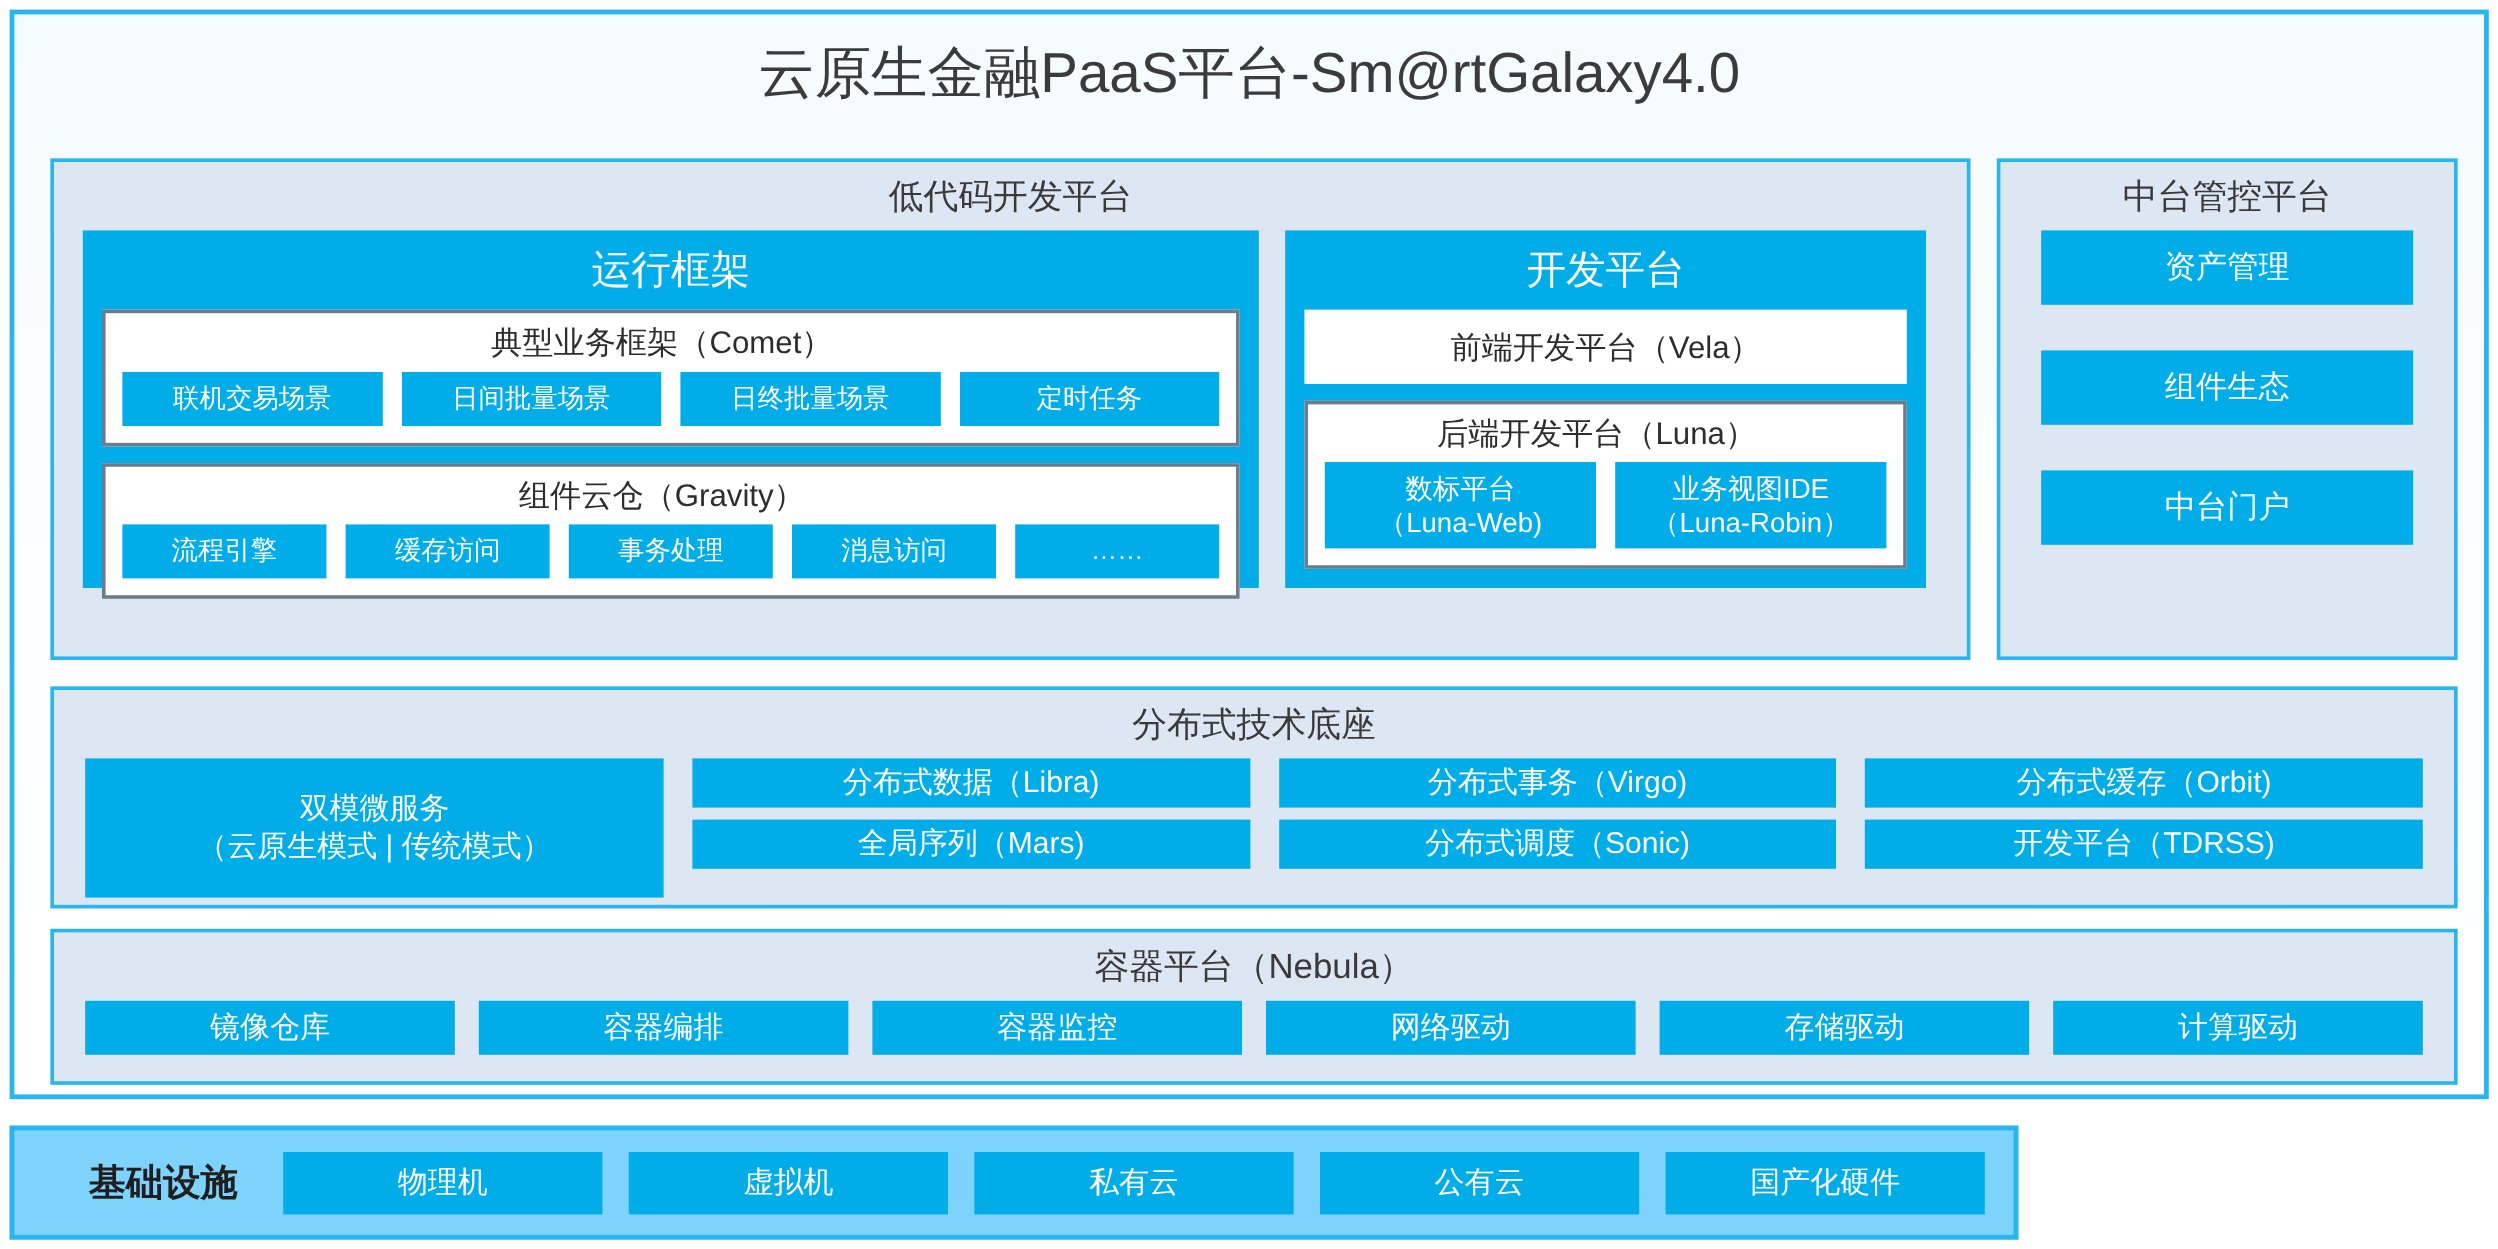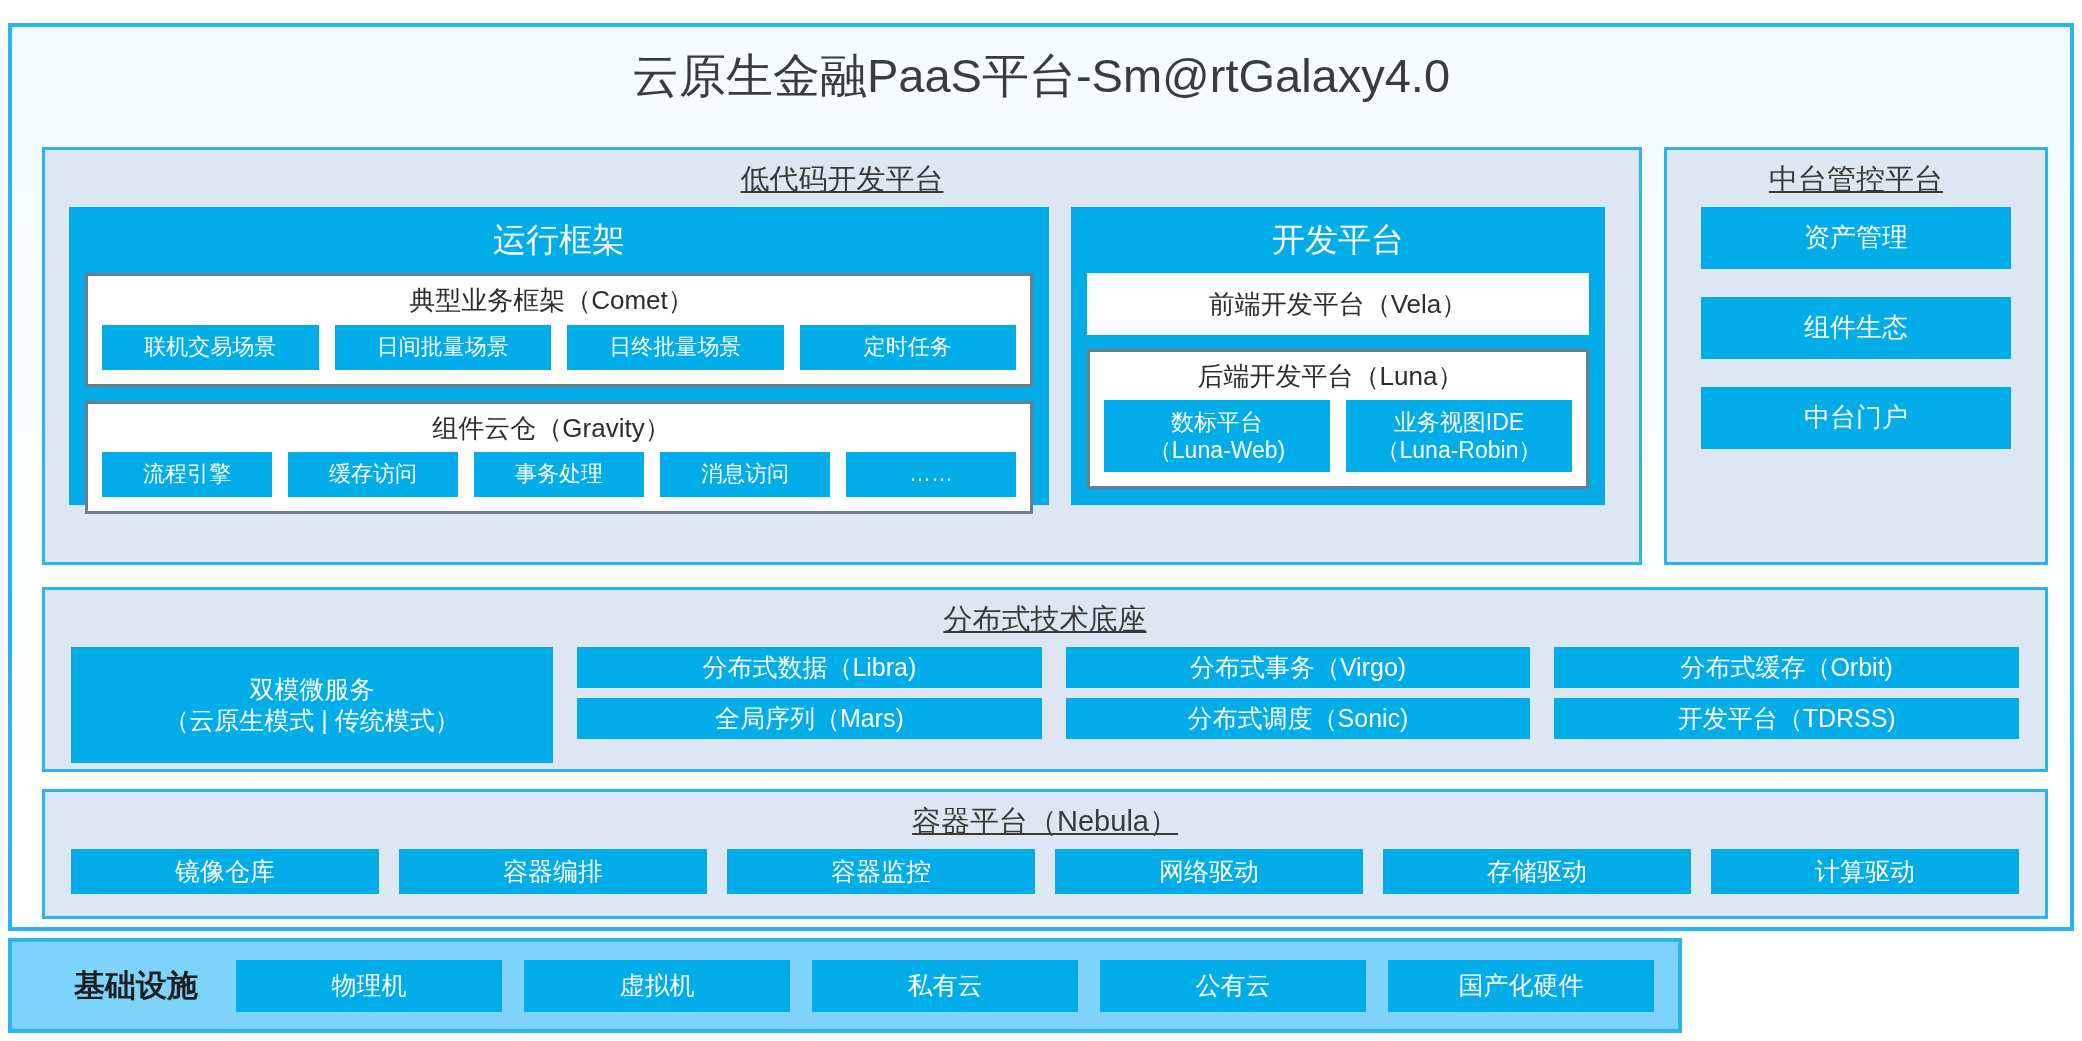--- a/index.html
+++ b/index.html
@@ -22,21 +22,20 @@
   
   .main-card {
     position: absolute;
     left: 8px;
     top: 8px;
     width: 2066px;
     height: 908px;
     box-sizing: border-box;
     border: 4px solid #29b6f0;
     background: linear-gradient(180deg, #f4fbfe 0%, #fdfeff 60%, #ffffff 100%);
-    margin-top: 15px;
   }
 
   .doc-title {
     text-align: center;
     font-size: 47px;
     color: #3b3b3b;
     letter-spacing: 0px;
     padding-top: 20px;
     padding-bottom: 10px;
     line-height: 1.25;
@@ -48,21 +47,20 @@
     box-sizing: border-box;
     background: #dde7f3;
     border: 3px solid #29b6f0;
   }
   .panel-title {
     text-align: center;
     font-size: 29px;
     color: #3a3a3a;
     padding: 12px 0 10px 0;
     line-height: 1.2;
-    text-decoration: underline;
   }
 
   
   .blue {
     background: #00ade8;
     color: #ffffff;
     box-sizing: border-box;
     display: flex;
     align-items: center;
     justify-content: center;
@@ -155,21 +153,21 @@
     height: 72px;
     font-size: 23px;
     flex-direction: column;
   }
 
   
   .midctl-list {
     padding: 0 34px;
     display: flex;
     flex-direction: column;
-    gap: 28px;
+    gap: 38px;
   }
   .midctl-item {
     height: 62px;
     font-size: 26px;
   }
 
   
   .row2 {
     position: absolute;
     left: 30px;

